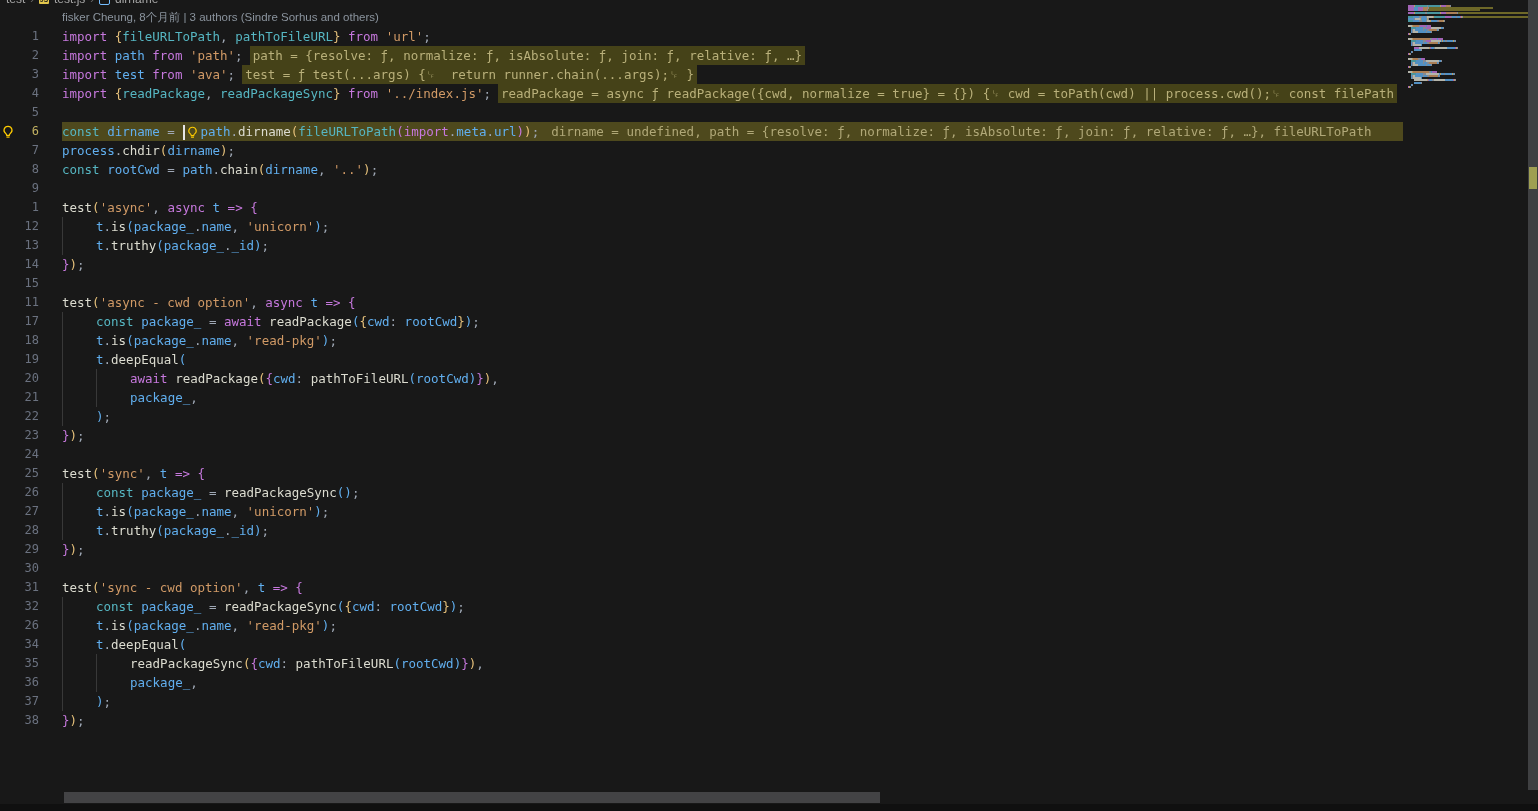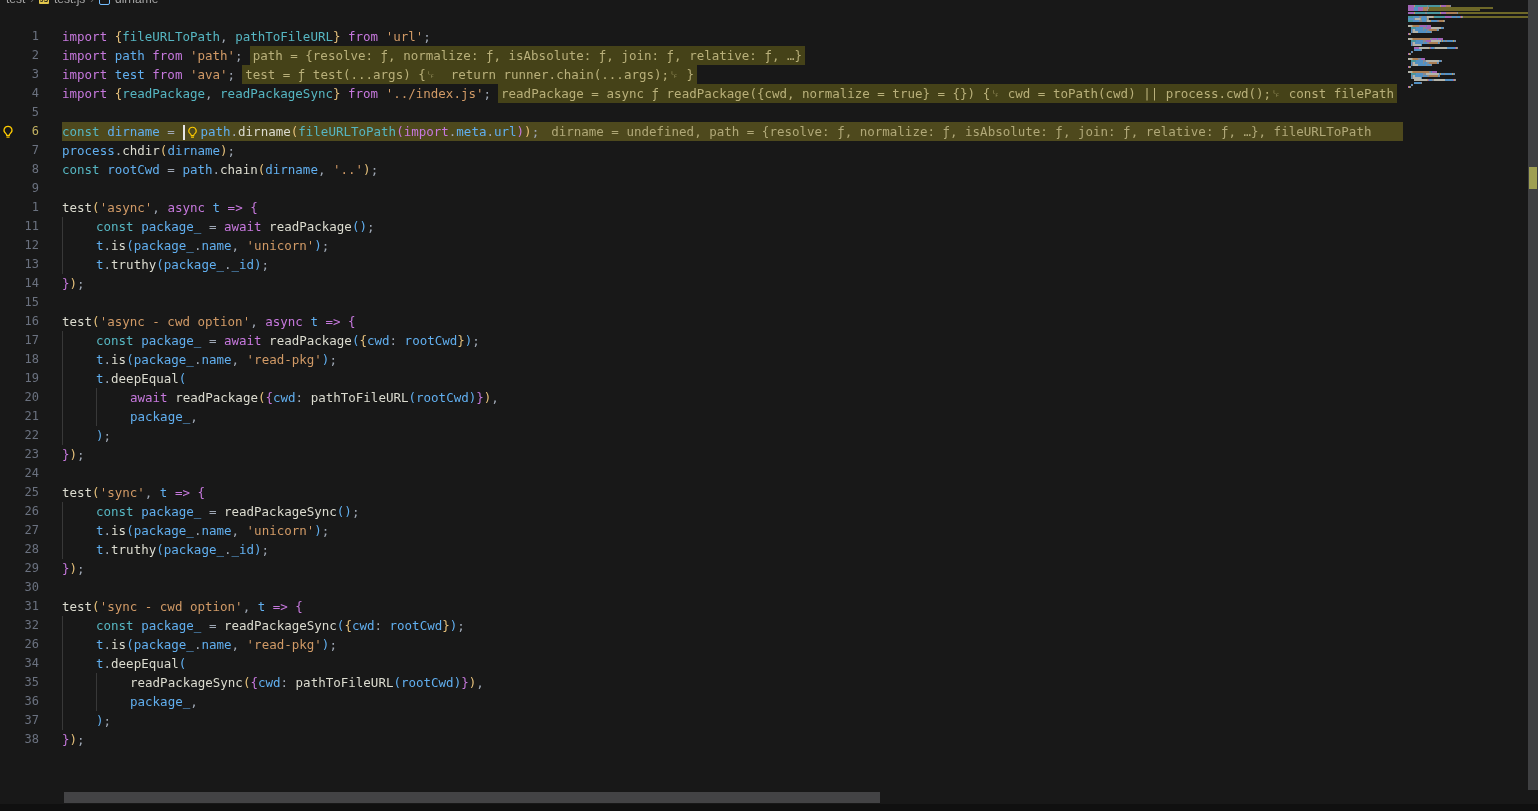--- a/index.html
+++ b/index.html
@@ -64,20 +64,21 @@
     <div class="breadcrumb">
         <span class="bc-label">test</span>
         <span class="bc-sep">›</span>
         <span class="bc-icon js-file-icon">JS</span>
         <span class="bc-label">test.js</span>
         <span class="bc-sep">›</span>
         <span class="bc-icon symbol-variable-icon"></span>
         <span class="bc-label">dirname</span>
       </div>
   </div>
+  <div class="blame">fisker Cheung, 8个月前 | 3 authors (Sindre Sorhus and others)</div>
   <div class="code">
       <span class="row">
         <span class="gut">
           <span class="bulbslot"></span>
           <span class="lineno">1</span>
         </span>
         <span class="body"><span class="tk-k">import </span><span class="tk-g">{</span><span class="tk-t">fileURLToPath</span><span class="tk-p">, </span><span class="tk-t">pathToFileURL</span><span class="tk-g">}</span><span class="tk-k"> from </span><span class="tk-s">'url'</span><span class="tk-p">;</span></span>
       </span>
       <span class="row">
         <span class="gut">
@@ -146,56 +147,49 @@
       <span class="row">
         <span class="gut">
           <span class="bulbslot"></span>
           <span class="lineno">1</span>
         </span>
         <span class="body"><span class="tk-f">test</span><span class="tk-g">(</span><span class="tk-s">'async'</span><span class="tk-p">, </span><span class="tk-k">async </span><span class="tk-v">t</span><span class="tk-k"> =&gt; </span><span class="tk-m">{</span></span>
       </span>
       <span class="row">
         <span class="gut">
           <span class="bulbslot"></span>
+          <span class="lineno">12</span>
+        </span>
+        <span class="body"><span class="ind"></span><span class="tk-v">t</span><span class="tk-p">.</span><span class="tk-f">is</span><span class="tk-b">(</span><span class="tk-v">package_</span><span class="tk-p">.</span><span class="tk-v">name</span><span class="tk-p">, </span><span class="tk-s">'unicorn'</span><span class="tk-b">)</span><span class="tk-p">;</span></span>
+      </span>
+      <span class="row">
+        <span class="gut">
+          <span class="bulbslot"></span>
+          <span class="lineno">13</span>
+        </span>
+        <span class="body"><span class="ind"></span><span class="tk-v">t</span><span class="tk-p">.</span><span class="tk-f">truthy</span><span class="tk-b">(</span><span class="tk-v">package_</span><span class="tk-p">.</span><span class="tk-v">_id</span><span class="tk-b">)</span><span class="tk-p">;</span></span>
+      </span>
+      <span class="row">
+        <span class="gut">
+          <span class="bulbslot"></span>
+          <span class="lineno">14</span>
+        </span>
+        <span class="body"><span class="tk-m">}</span><span class="tk-g">)</span><span class="tk-p">;</span></span>
+      </span>
+      <span class="row">
+        <span class="gut">
+          <span class="bulbslot"></span>
+          <span class="lineno">15</span>
+        </span>
+        <span class="body"></span>
+      </span>
+      <span class="row">
+        <span class="gut">
+          <span class="bulbslot"></span>
           <span class="lineno">11</span>
-        </span>
-        <span class="body"><span class="ind"></span><span class="tk-t">const </span><span class="tk-v">package_</span><span class="tk-p"> = </span><span class="tk-k">await </span><span class="tk-f">readPackage</span><span class="tk-b">()</span><span class="tk-p">;</span></span>
-      </span>
-      <span class="row">
-        <span class="gut">
-          <span class="bulbslot"></span>
-          <span class="lineno">12</span>
-        </span>
-        <span class="body"><span class="ind"></span><span class="tk-v">t</span><span class="tk-p">.</span><span class="tk-f">is</span><span class="tk-b">(</span><span class="tk-v">package_</span><span class="tk-p">.</span><span class="tk-v">name</span><span class="tk-p">, </span><span class="tk-s">'unicorn'</span><span class="tk-b">)</span><span class="tk-p">;</span></span>
-      </span>
-      <span class="row">
-        <span class="gut">
-          <span class="bulbslot"></span>
-          <span class="lineno">13</span>
-        </span>
-        <span class="body"><span class="ind"></span><span class="tk-v">t</span><span class="tk-p">.</span><span class="tk-f">truthy</span><span class="tk-b">(</span><span class="tk-v">package_</span><span class="tk-p">.</span><span class="tk-v">_id</span><span class="tk-b">)</span><span class="tk-p">;</span></span>
-      </span>
-      <span class="row">
-        <span class="gut">
-          <span class="bulbslot"></span>
-          <span class="lineno">14</span>
-        </span>
-        <span class="body"><span class="tk-m">}</span><span class="tk-g">)</span><span class="tk-p">;</span></span>
-      </span>
-      <span class="row">
-        <span class="gut">
-          <span class="bulbslot"></span>
-          <span class="lineno">15</span>
-        </span>
-        <span class="body"></span>
-      </span>
-      <span class="row">
-        <span class="gut">
-          <span class="bulbslot"></span>
-          <span class="lineno">16</span>
         </span>
         <span class="body"><span class="tk-f">test</span><span class="tk-g">(</span><span class="tk-s">'async - cwd option'</span><span class="tk-p">, </span><span class="tk-k">async </span><span class="tk-v">t</span><span class="tk-k"> =&gt; </span><span class="tk-m">{</span></span>
       </span>
       <span class="row">
         <span class="gut">
           <span class="bulbslot"></span>
           <span class="lineno">17</span>
         </span>
         <span class="body"><span class="ind"></span><span class="tk-t">const </span><span class="tk-v">package_</span><span class="tk-p"> = </span><span class="tk-k">await </span><span class="tk-f">readPackage</span><span class="tk-b">(</span><span class="tk-g">{</span><span class="tk-v">cwd</span><span class="tk-p">: </span><span class="tk-v">rootCwd</span><span class="tk-g">}</span><span class="tk-b">)</span><span class="tk-p">;</span></span>
       </span>

